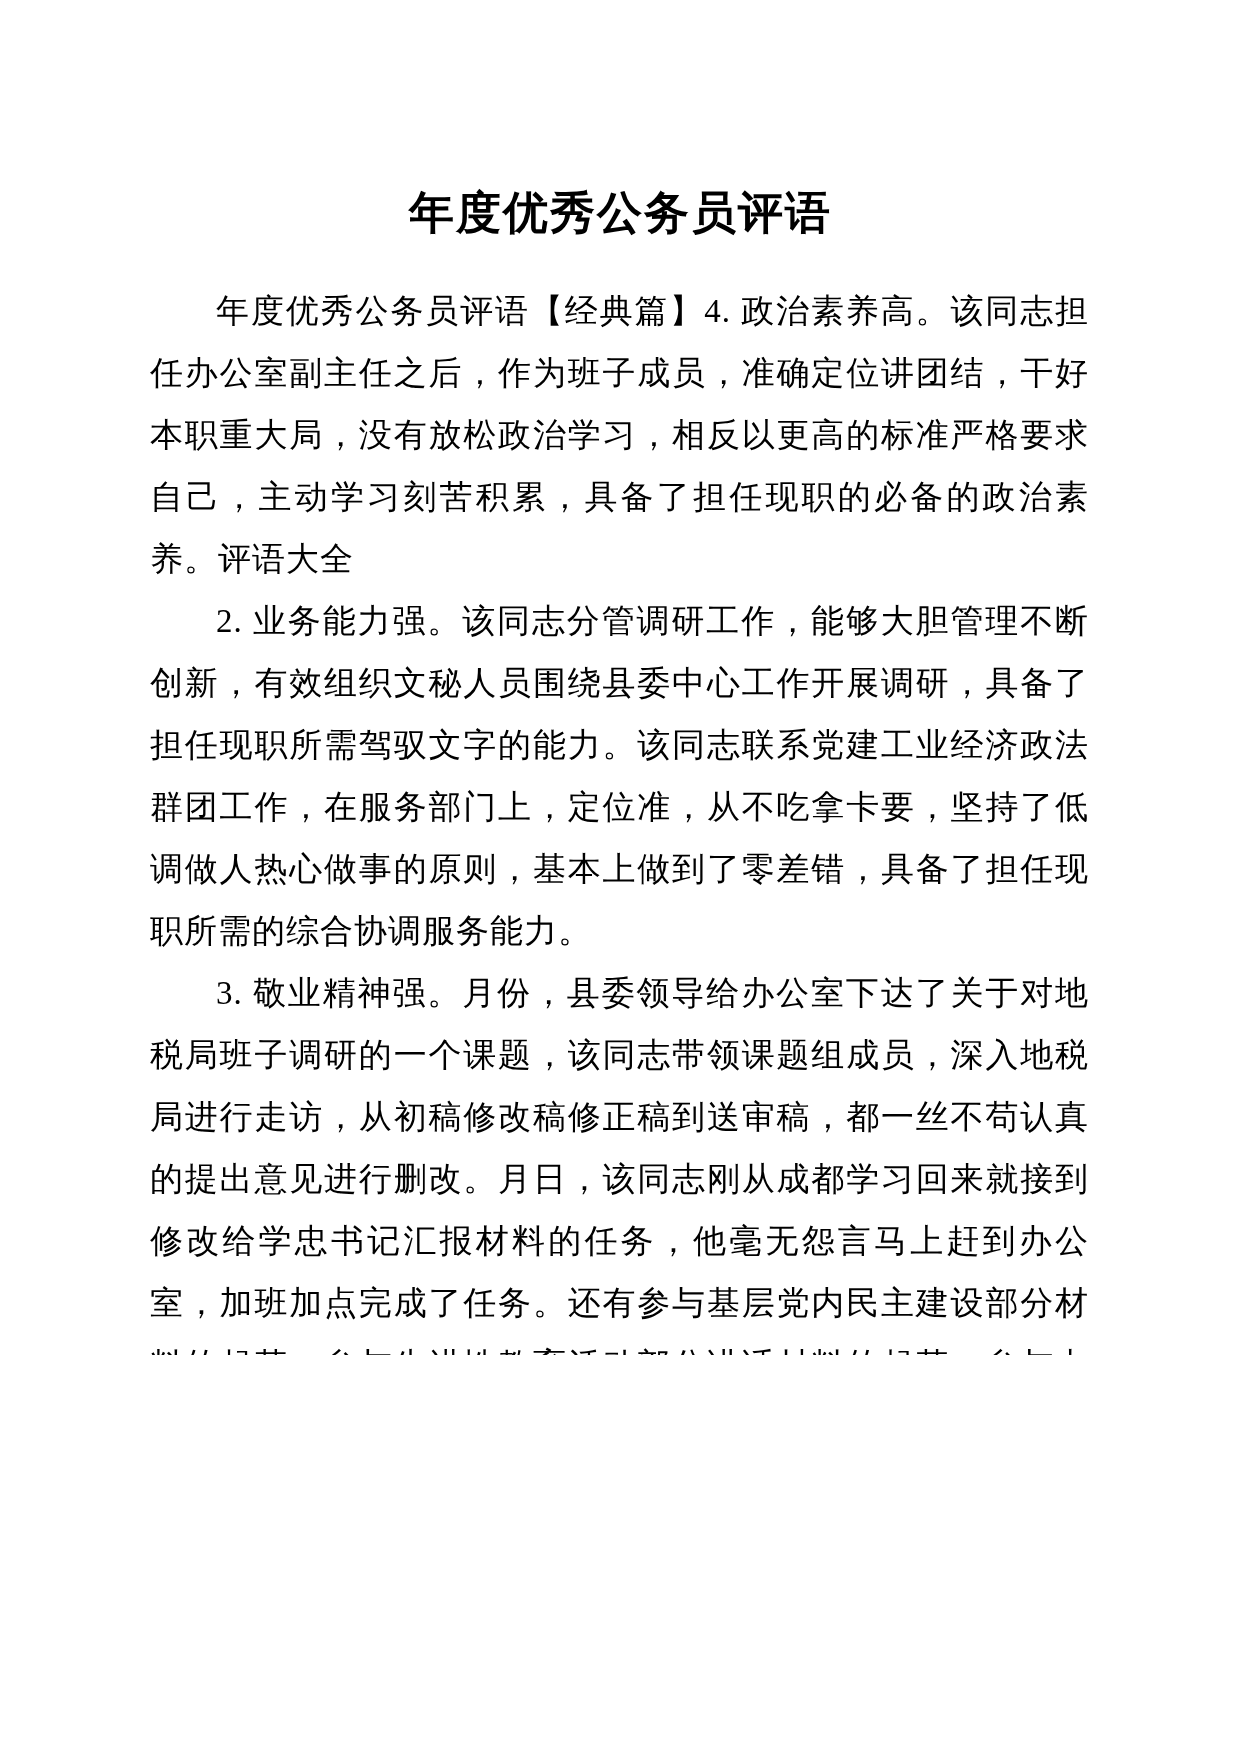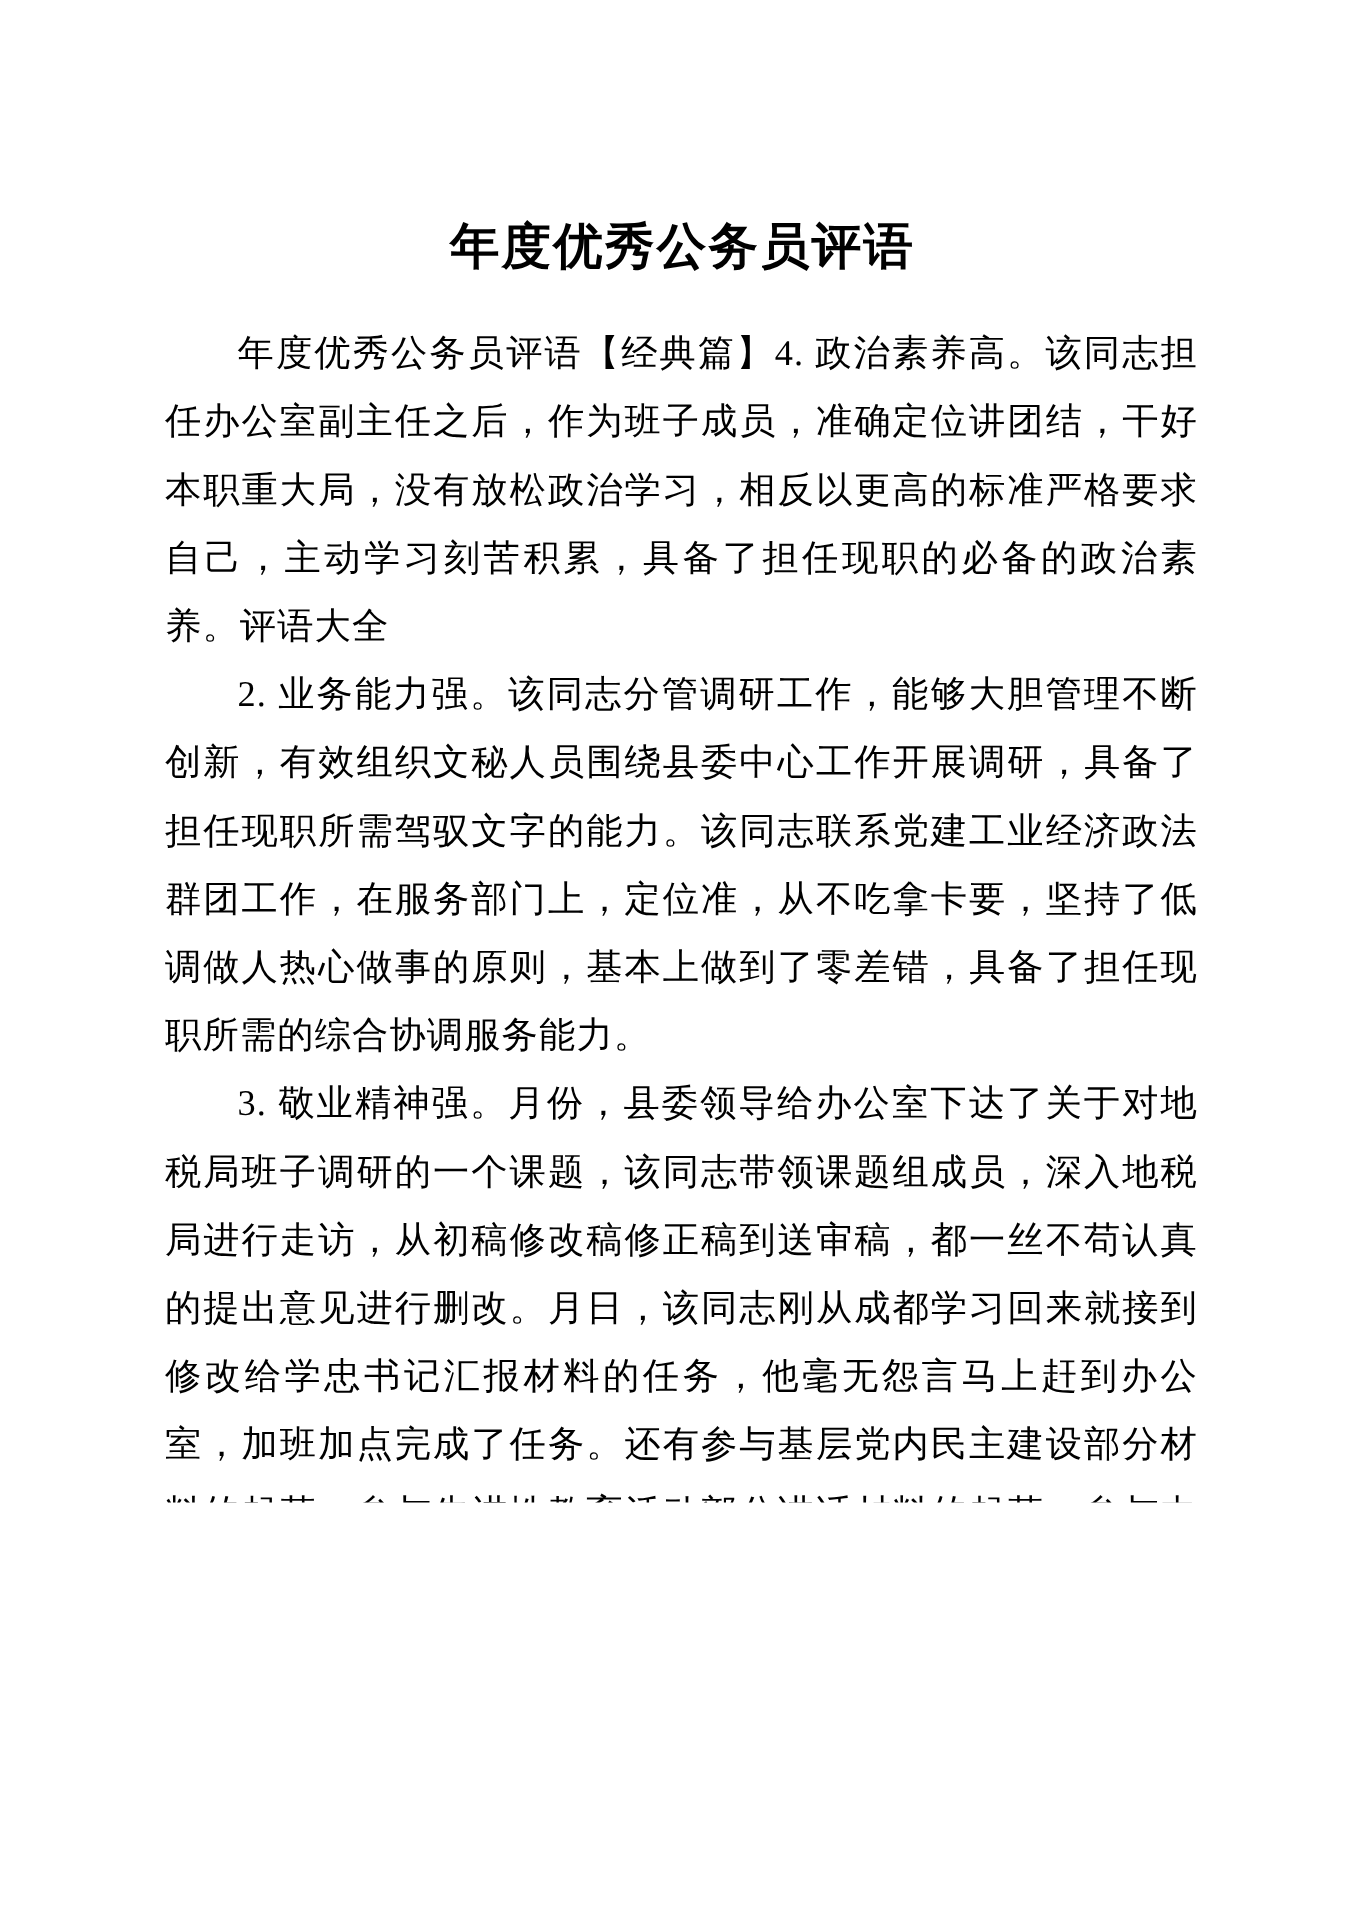--- a/index.html
+++ b/index.html
@@ -4,21 +4,21 @@
 <style>
   html, body {
     margin: 0;
     padding: 0;
     background: #ffffff;
   }
   .page {
     position: relative;
     width: 1241px;
     height: 1355px;
-    margin: 11px auto;
+    margin: 0 auto;
     background: #ffffff;
     color: #000000;
     font-family: "Liberation Serif", "DejaVu Serif", serif;
     overflow: hidden;
   }
   .doc-title {
     margin: 0;
     padding-top: 186px;
     text-align: center;
     font-size: 45px;

